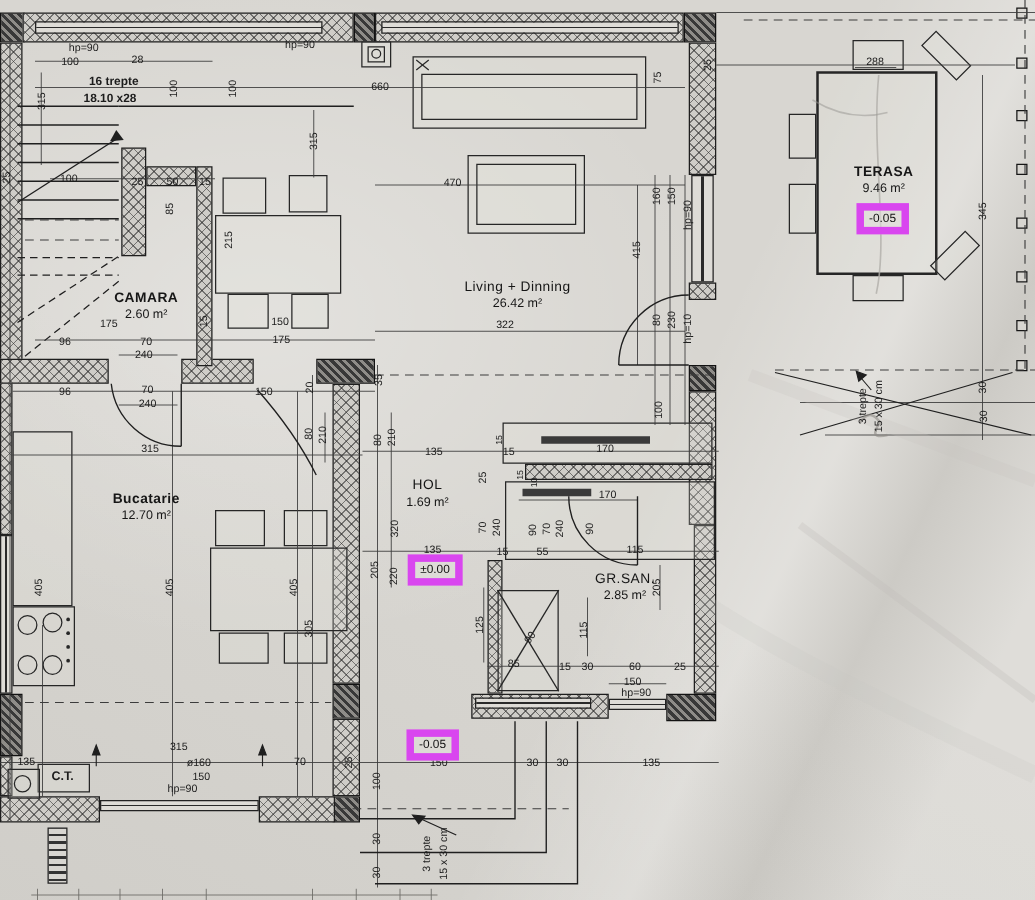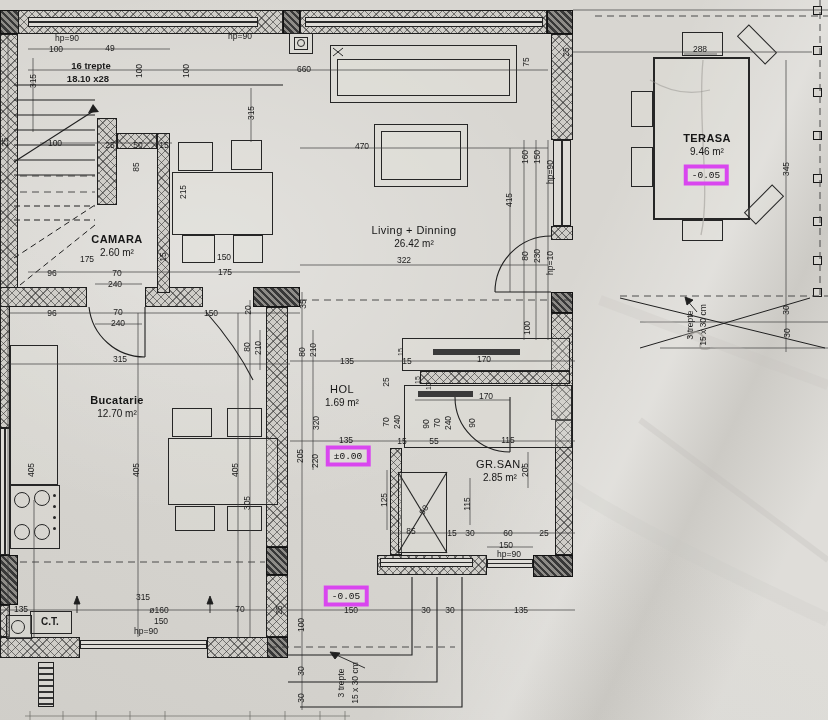--- a/index.html
+++ b/index.html
@@ -29,21 +29,21 @@
   .dot{position:absolute;width:3.4px;height:3.4px;border-radius:50%;background:#262626;}
   .pipe{position:absolute;box-sizing:border-box;border:1.3px solid #222;
         background:repeating-linear-gradient(#d8d6d1 0 4px,#333 4px 6px);}
   .post{position:absolute;width:9px;height:9px;border:1.6px solid #161616;background:#d8d6d1;box-sizing:border-box;}
   .dim{position:absolute;font-size:8.5px;color:#1c1c1c;white-space:nowrap;line-height:1;}
   .dim.b{font-weight:bold;}
   .room{position:absolute;text-align:center;color:#161616;transform:translate(-50%,-50%);}
   .room .nm{font-size:11px;letter-spacing:.4px;}
   .room .ar{font-size:10px;margin-top:2px;}
   .elev{position:absolute;transform:translate(-50%,-50%);font-size:9.5px;color:#111;
-        border:4px solid #d946ef;background:rgba(226,224,219,.55);padding:1px 4px;white-space:nowrap;font-family:Liberation Mono, monospace;}
+        border:6px solid #d946ef;background:rgba(226,224,219,.55);padding:1px 4px;white-space:nowrap;}
   svg{position:absolute;left:0;top:0;}
 </style>
 </head>
 <body>
 
 <div id="plan">
 
   <div class="walldark" style="left:0;top:10px;width:20px;height:24px"></div>
   <div class="walldark" style="left:283px;top:10px;width:17px;height:24px"></div>
   <div class="walldark" style="left:547px;top:10px;width:26px;height:24px"></div>
@@ -273,21 +273,21 @@
       <path d="M 640 420 L 828 560" stroke="#bfbdb8" stroke-width="6" opacity="0.3"></path>
       <path d="M 560 480 C 620 520 700 560 828 620" stroke="#cac8c3" stroke-width="14" opacity="0.22"></path>
       <path d="M 688 338 q 8 -12 16 0 q -10 14 6 10" stroke="#8d8b86" stroke-width="2" opacity="0.6"></path>
       <path d="M 650 80 q 30 18 60 10" stroke="#96948f" stroke-width="1.2" opacity="0.5"></path>
     </g>
   </svg>
 
   <div class="abs" style="left:0;top:0;width:828px;height:720px">
       <span class="dim" style="left: 67px; top: 38px; transform: translate(-50%, -50%);">hp=90</span>
       <span class="dim" style="left: 56px; top: 49px; transform: translate(-50%, -50%);">100</span>
-      <span class="dim" style="left: 110px; top: 48px; transform: translate(-50%, -50%);">49</span>
+      <span class="dim" style="left: 110px; top: 48px; transform: translate(-50%, -50%);">28</span>
       <span class="dim b" style="left: 91px; top: 66px; font-size: 9.5px; transform: translate(-50%, -50%);">16 trepte</span>
       <span class="dim b" style="left: 88px; top: 79px; font-size: 9.5px; transform: translate(-50%, -50%);">18.10 x28</span>
       <span class="dim" style="left: 33px; top: 81px; transform: translate(-50%, -50%) rotate(-90deg);">315</span>
       <span class="dim" style="left: 139px; top: 71px; transform: translate(-50%, -50%) rotate(-90deg);">100</span>
       <span class="dim" style="left: 186px; top: 71px; transform: translate(-50%, -50%) rotate(-90deg);">100</span>
       <span class="dim" style="left: 240px; top: 36px; transform: translate(-50%, -50%);">hp=90</span>
       <span class="dim" style="left: 304px; top: 69px; transform: translate(-50%, -50%);">660</span>
       <span class="dim" style="left: 251px; top: 113px; transform: translate(-50%, -50%) rotate(-90deg);">315</span>
       <span class="dim" style="left: 5px; top: 142px; transform: translate(-50%, -50%) rotate(-90deg);">25</span>
       <span class="dim" style="left: 55px; top: 143px; transform: translate(-50%, -50%);">100</span>

